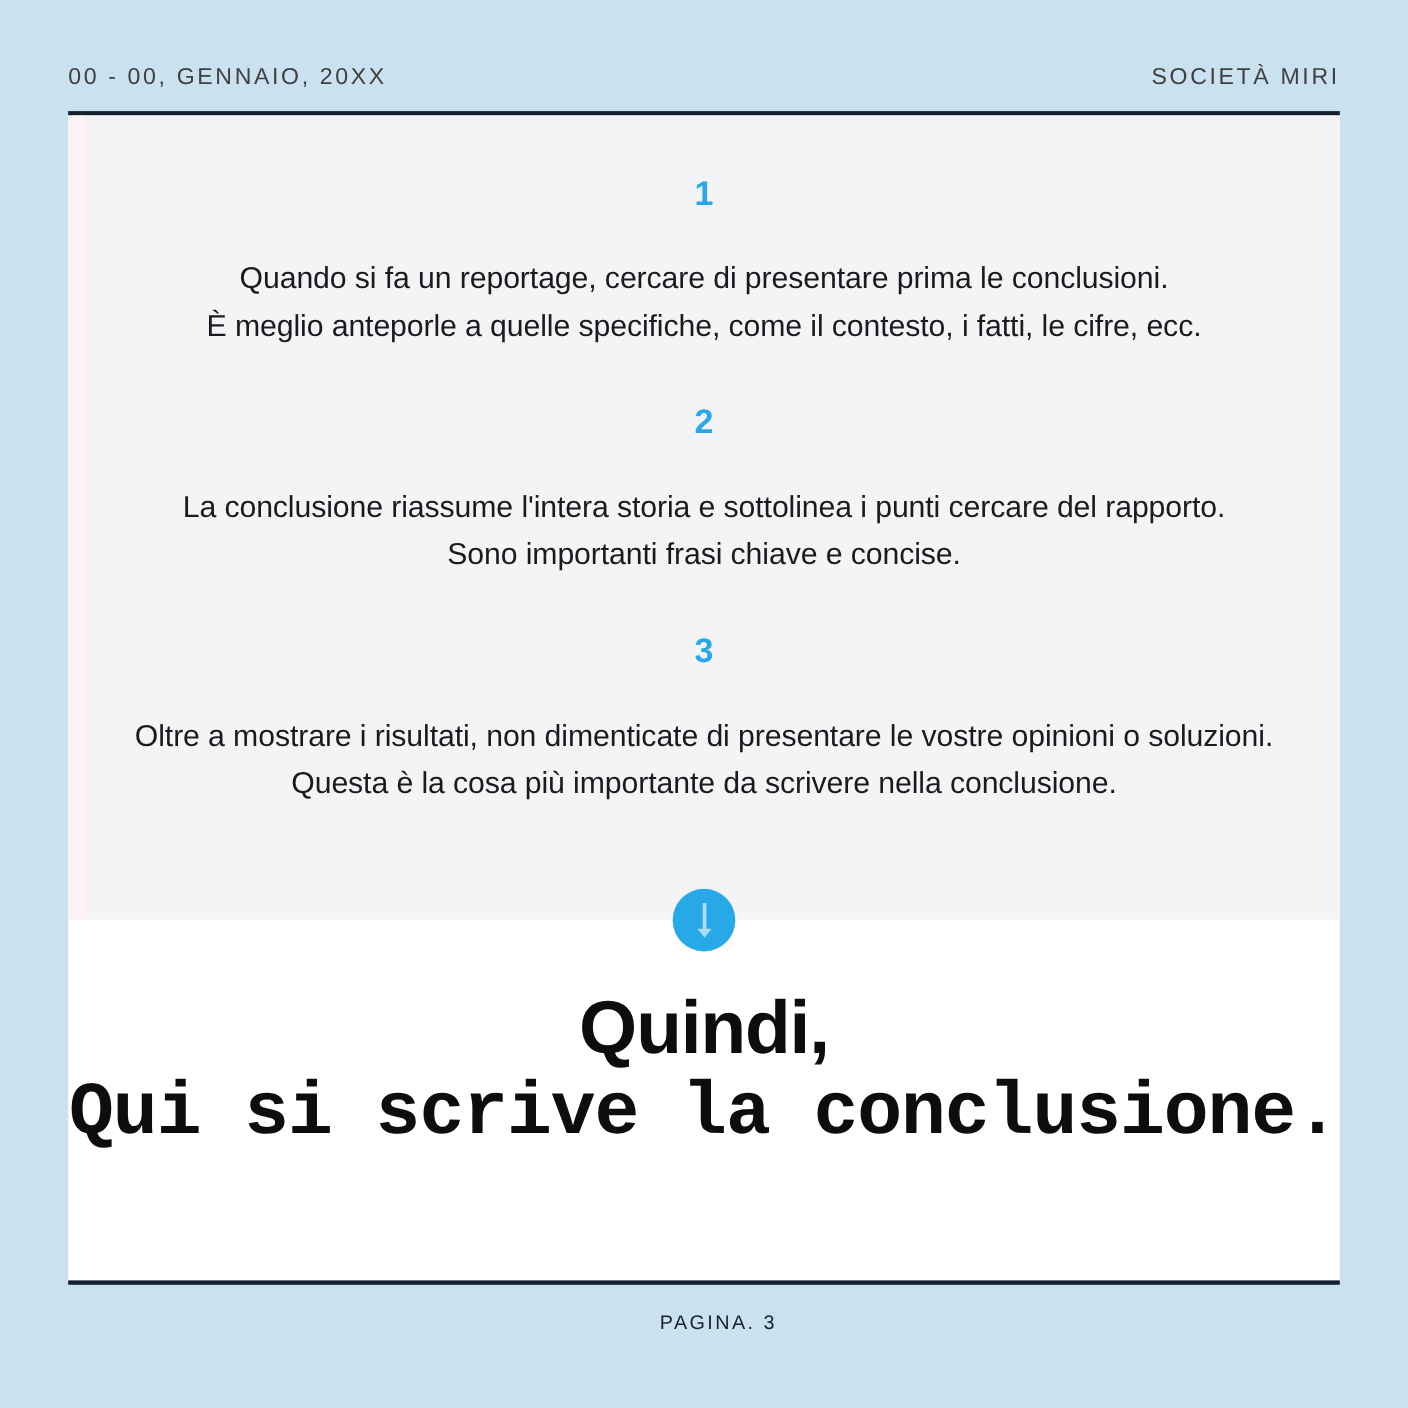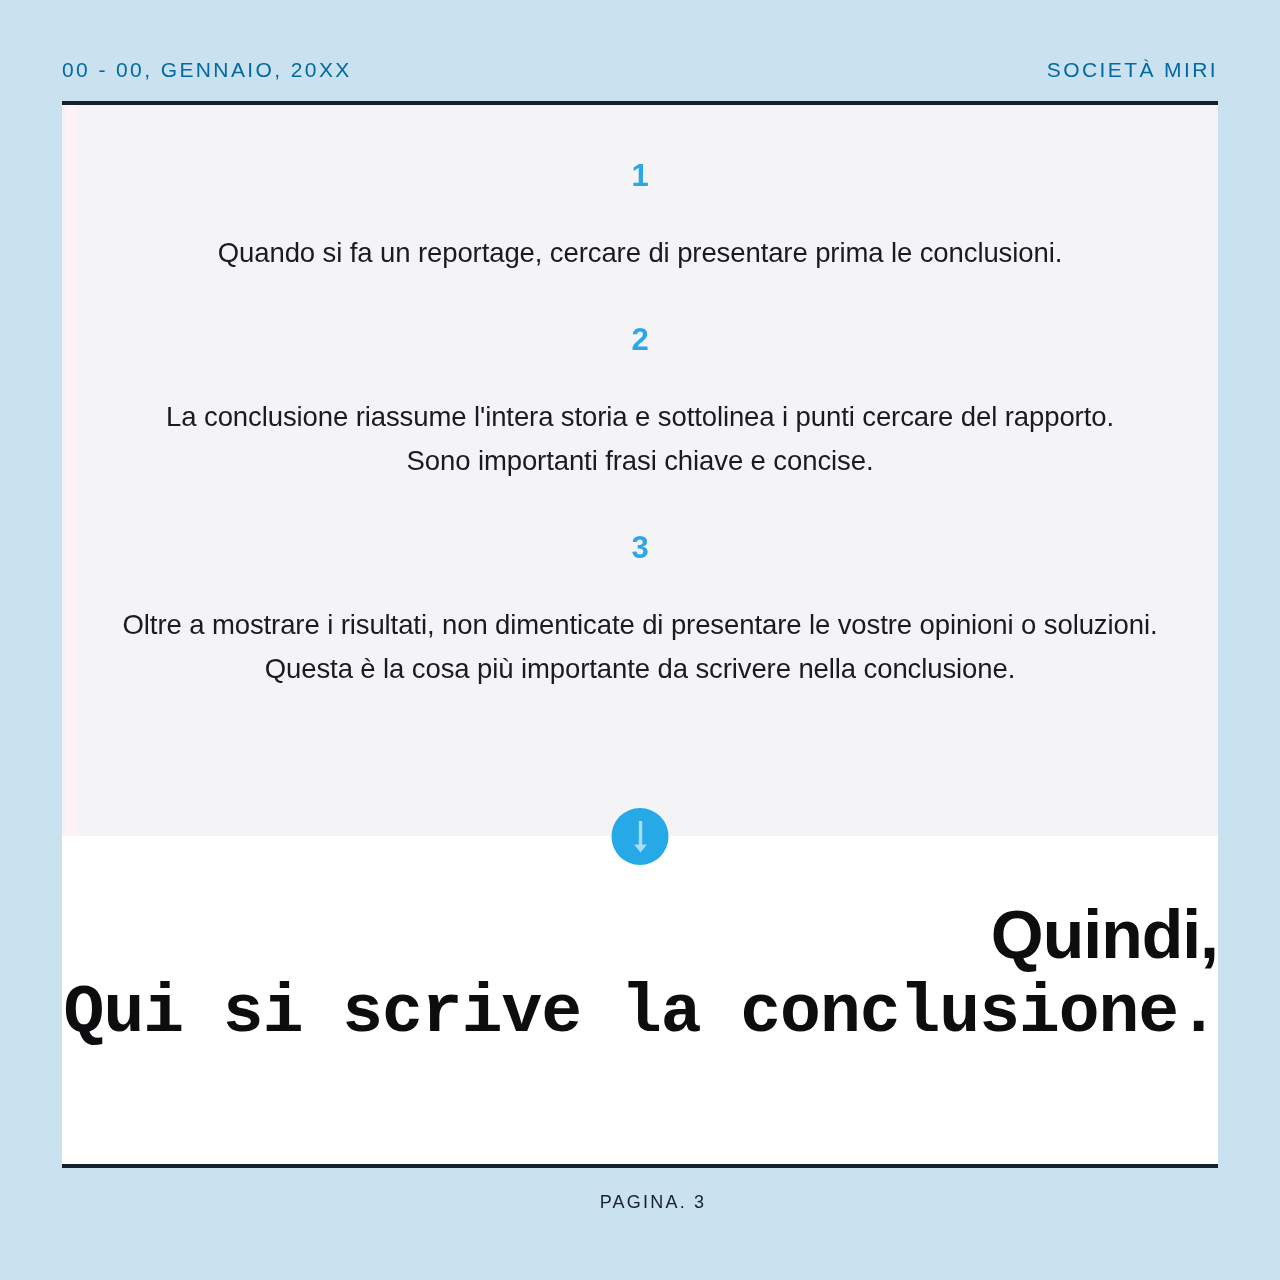--- a/index.html
+++ b/index.html
@@ -29,21 +29,21 @@
     top: 48px;
     height: 44px;
     display: flex;
     align-items: center;
     justify-content: space-between;
   }
   .header-date,
   .header-brand {
     font-size: 21px;
     letter-spacing: 2.4px;
-    color: #0369a1;
+    color: #404040;
     font-weight: 400;
     white-space: nowrap;
   }
 
   .rule-top {
     position: absolute;
     left: 62px;
     width: 1156px;
     top: 101px;
     height: 4px;
@@ -131,21 +131,21 @@
     justify-content: center;
   }
   .arrow-badge svg { display: block; }
 
   
   .conclusion {
     position: absolute;
     left: 0;
     top: 790px;
     width: 1156px;
-    text-align: right;
+    text-align: center;
   }
   .conclusion-line {
     color: #0d0d10;
     font-weight: 700;
     line-height: 1.16;
     letter-spacing: -1px;
   }
   .conclusion-line.l1 { font-size: 68px; }
   .conclusion-line.l2 { font-size: 68px; font-family: Liberation Mono, monospace; }
 
@@ -180,20 +180,21 @@
 
     <div class="card-top">
       <div class="card-stripe"></div>
     </div>
 
     <div class="sections">
 
       <div class="section">
         <div class="section-number">1</div>
         <div class="section-line">Quando si fa un reportage, cercare di presentare prima le conclusioni.</div>
+        <div class="section-line">È meglio anteporle a quelle specifiche, come il contesto, i fatti, le cifre, ecc.</div>
       </div>
 
       <div class="section">
         <div class="section-number">2</div>
         <div class="section-line">La conclusione riassume l'intera storia e sottolinea i punti cercare del rapporto.</div>
         <div class="section-line">Sono importanti frasi chiave e concise.</div>
       </div>
 
       <div class="section">
         <div class="section-number">3</div>

